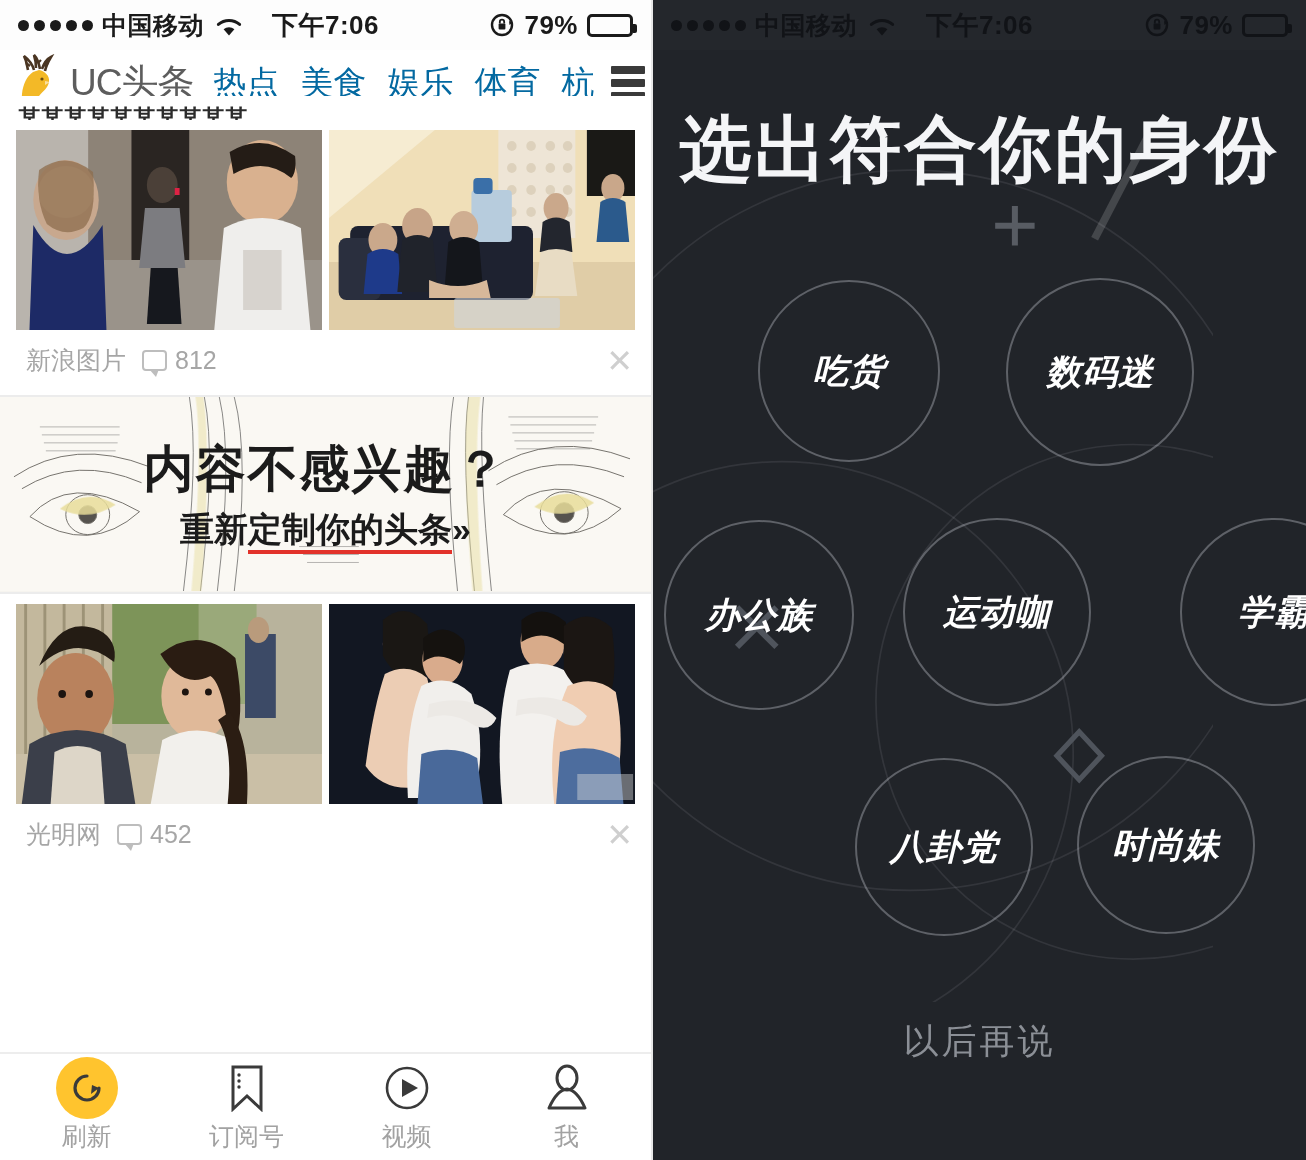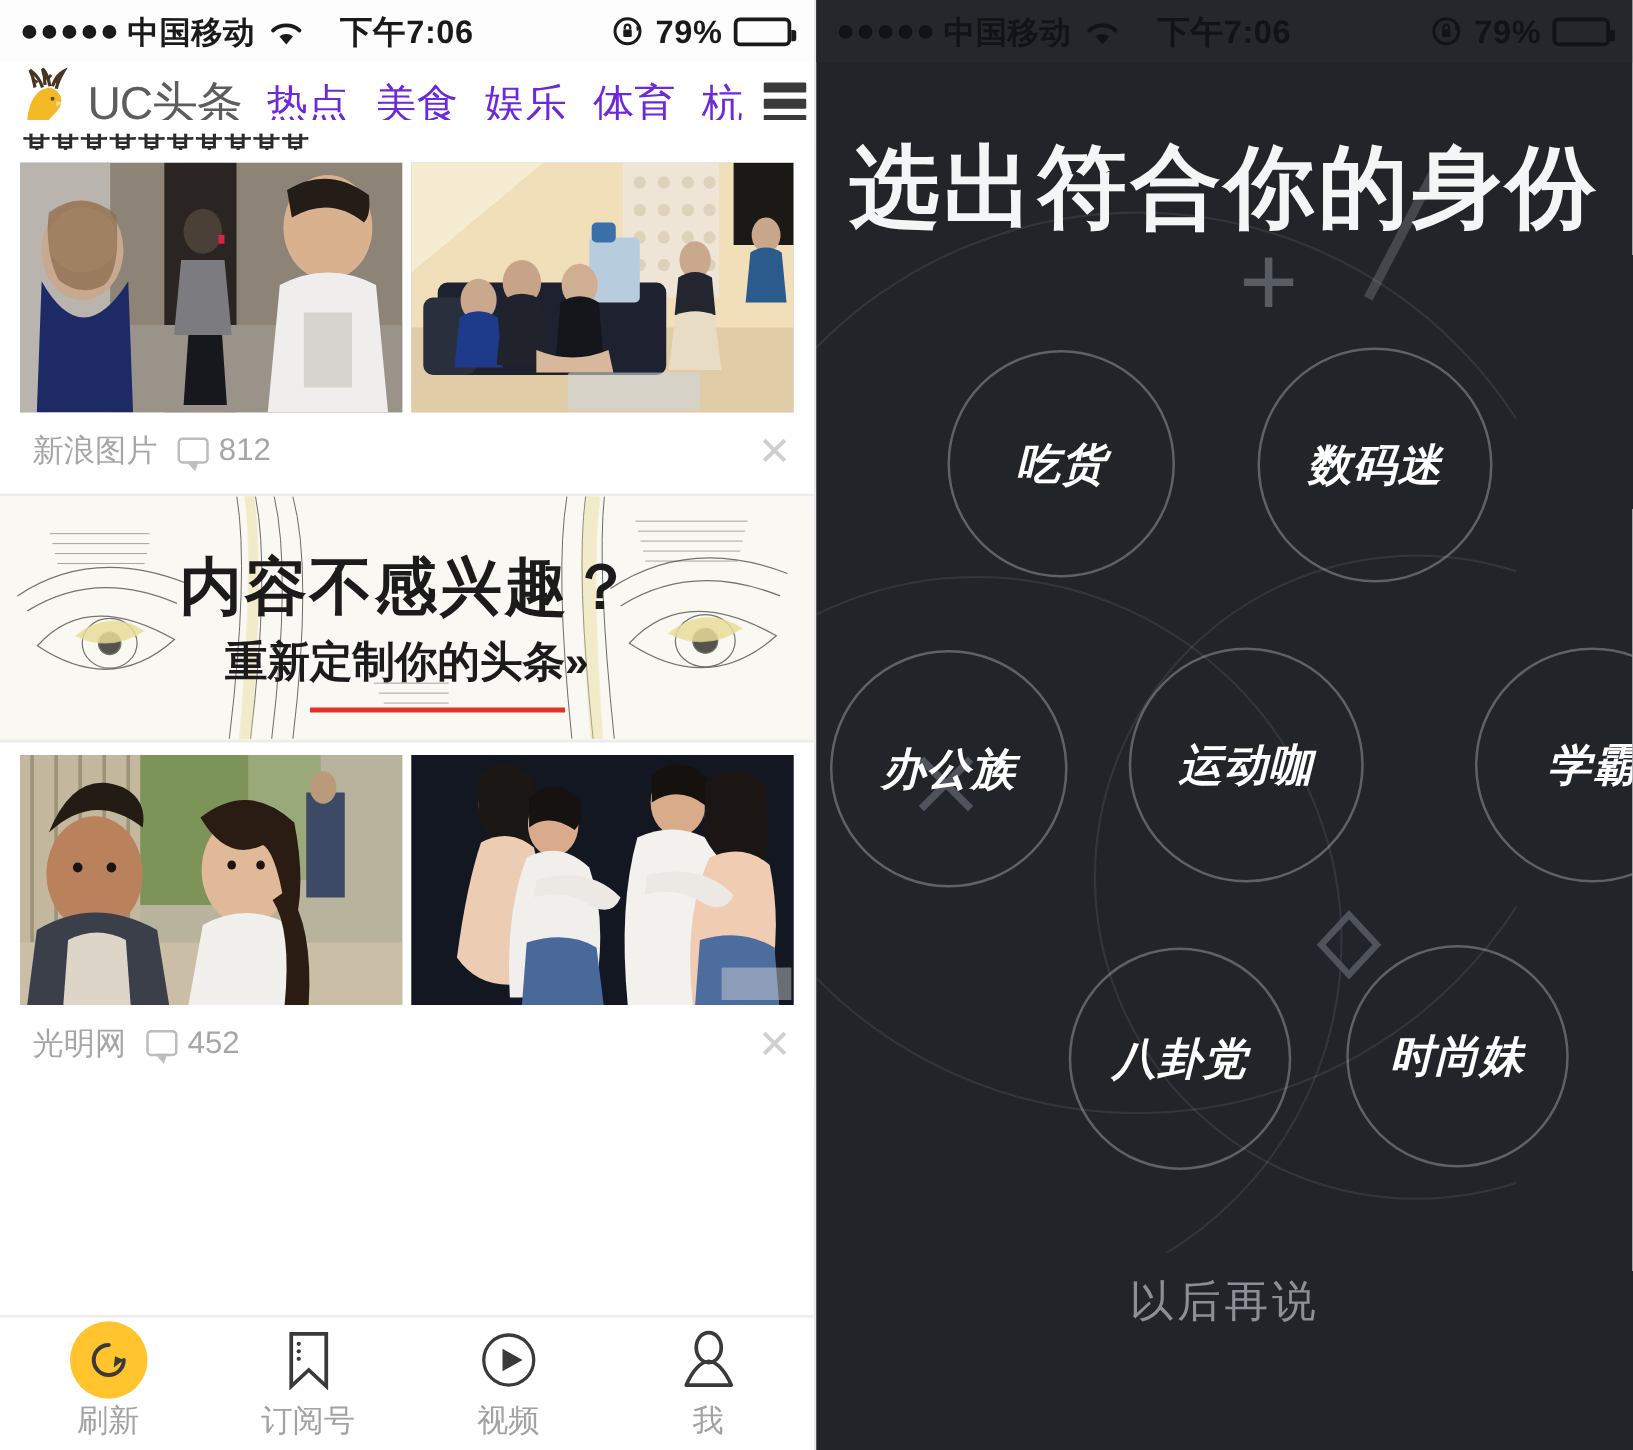--- a/index.html
+++ b/index.html
@@ -40,21 +40,21 @@
   .batt-fill { height: 100%; background: currentColor; border-radius: 1px; }
 
   
   .uc-header {
     height: 66px; display: flex; align-items: center;
     background: #fff; padding-left: 14px; overflow: hidden; position: relative;
   }
   .uc-logo { width: 50px; height: 58px; flex: 0 0 auto; margin-right: 6px; }
   .uc-brand { font-size: 37px; color: #5d5d5d; letter-spacing: -1px; flex: 0 0 auto; margin-right: 20px; white-space: nowrap; }
   .uc-tabs { display: flex; gap: 21px; align-items: center; overflow: hidden; flex: 1 1 auto; white-space: nowrap; }
-  .uc-tab { font-size: 33px; color: #6d28d9; white-space: nowrap; }
+  .uc-tab { font-size: 33px; color: #0369a1; white-space: nowrap; }
   .uc-menu { position: absolute; right: 6px; top: 50%; transform: translateY(-50%); width: 40px; height: 34px;
              display: flex; flex-direction: column; justify-content: space-between; background: #fff; padding-left: 6px; }
   .uc-menu i { display:block; height: 8px; background: #3a3a3a; border-radius: 1px; }
 
   
   .feed { position: relative; background: #fff; }
   .cut-headline {
     font-size: 23px; color: #2b2b2b; font-weight: bold; height: 24px;
     overflow: hidden; padding: 0 18px; line-height: 44px; margin-top: -20px;
   }
@@ -76,21 +76,21 @@
 
   
   .banner {
     position: relative; height: 195px; overflow: hidden;
     display: flex; flex-direction: column; align-items: center; justify-content: center;
     background: linear-gradient(180deg,#fbfaf7 0%, #f6f4ef 100%);
   }
   .banner-art { position:absolute; inset:0; }
   .banner-title { position: relative; font-size: 50px; font-weight: bold; color: #1b1b1b; letter-spacing: 2px; z-index:3; }
   .banner-sub { position: relative; font-size: 34px; font-weight: bold; color: #1b1b1b; z-index:3; margin-top: 4px; }
-  .banner-sub .ul { border-bottom: 4px solid #e2322a; padding-bottom: 17px; }
+  .banner-sub .ul { border-bottom: 4px solid #e2322a; padding-bottom: 2px; }
 
   .art-title {
     font-size: 38px; line-height: 1.42; color: #2b2b2b; font-weight: bold;
     padding: 22px 20px 10px 24px; letter-spacing: .5px;
   }
 
   
   .bottomnav {
     position: absolute; left: 0; bottom: 0; width: 653px; height: 108px;
     background: #fff; border-top: 2px solid #ededed;

